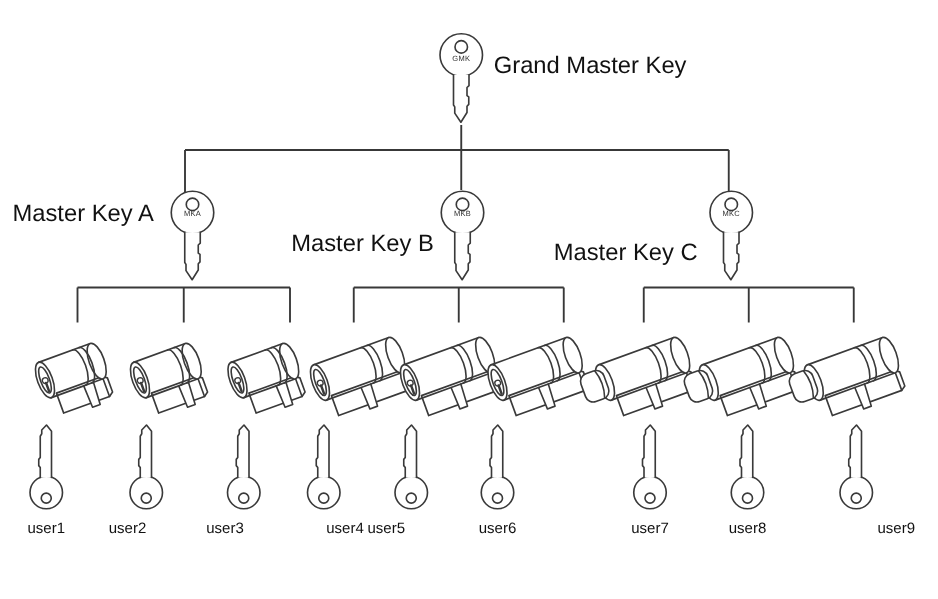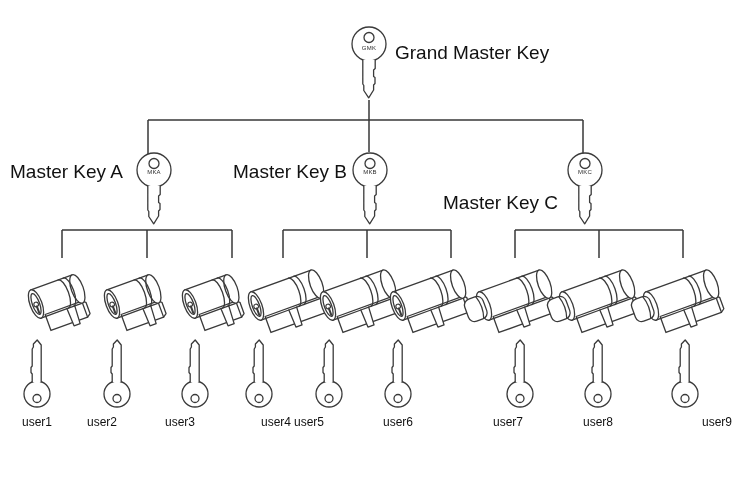--- a/index.html
+++ b/index.html
@@ -7,21 +7,21 @@
     position:relative;width:750px;height:479px;background:#ffffff;overflow:hidden;
     font-family:"Liberation Sans", sans-serif;color:#111;
   }
   .stage svg{position:absolute;left:0;top:0;}
   .ln{fill:none;stroke:#3a3a3a;stroke-width:1.3;stroke-linejoin:round;stroke-linecap:round;}
   .fw{fill:#ffffff;stroke:#3a3a3a;stroke-width:1.3;stroke-linejoin:round;stroke-linecap:round;}
   .tree{fill:none;stroke:#383838;stroke-width:1.5;}
   .lbl{position:absolute;white-space:nowrap;line-height:1.15;}
   .title{left:395px;top:42px;font-size:19px;}
   .mlabel{top:161px;font-size:19px;}
-  .mlabel.a{left:10px;} .mlabel.b{left:233px;} .mlabel.c{left:443px;margin-top:31px;}
+  .mlabel.a{left:10px;} .mlabel.b{left:233px;margin-top:24px;} .mlabel.c{left:443px;margin-top:31px;}
   .tag{position:absolute;font-size:6px;letter-spacing:.2px;transform:translateX(-50%);color:#2e2e2e;}
   .ulabel{position:absolute;top:415px;font-size:12px;transform:translateX(-50%);}
 </style>
 </head>
 <body>
 
 <div class="stage">
 
   <svg width="750" height="479" viewBox="0 0 750 479">
     <defs>
@@ -113,16 +113,16 @@
   <div class="tag" style="left:154px;top:169px">MKA</div>
   <div class="tag" style="left:370px;top:169px">MKB</div>
   <div class="tag" style="left:585px;top:169px">MKC</div>
 
   <div class="ulabel" style="left:37px">user1</div>
   <div class="ulabel" style="left:102px">user2</div>
   <div class="ulabel" style="left:180px">user3</div>
   <div class="ulabel" style="left:276px">user4</div>
   <div class="ulabel" style="left:309px">user5</div>
   <div class="ulabel" style="left:398px">user6</div>
-  <div class="ulabel" style="left:508px">user7</div>
+  <div class="ulabel" style="left:520px">user7</div>
   <div class="ulabel" style="left:598px">user8</div>
   <div class="ulabel" style="left:717px">user9</div>
 </div>
 
 </body></html>

